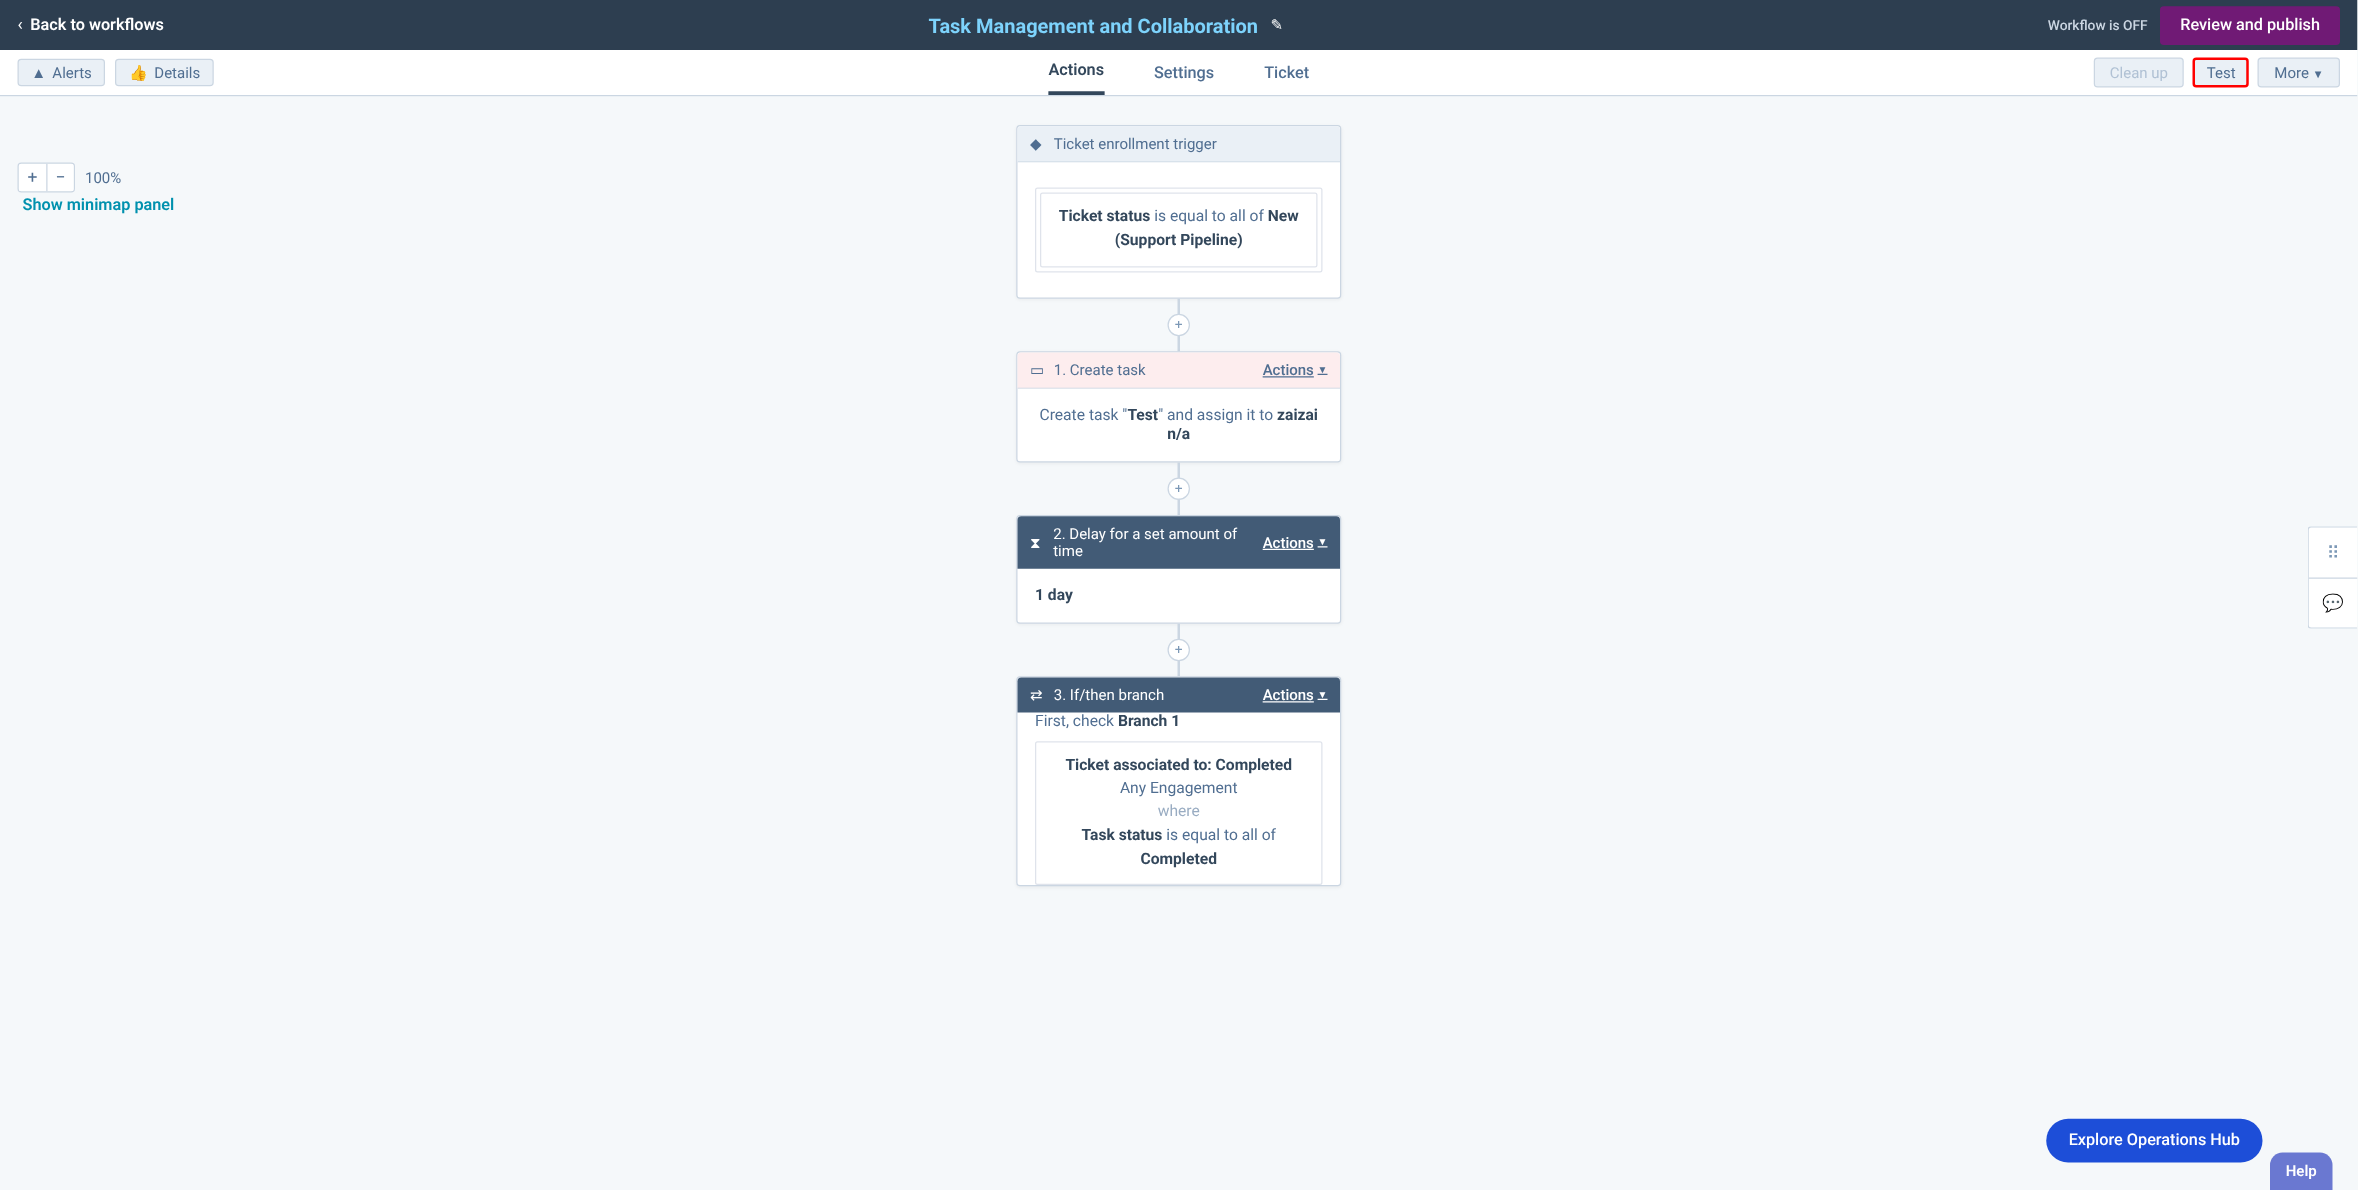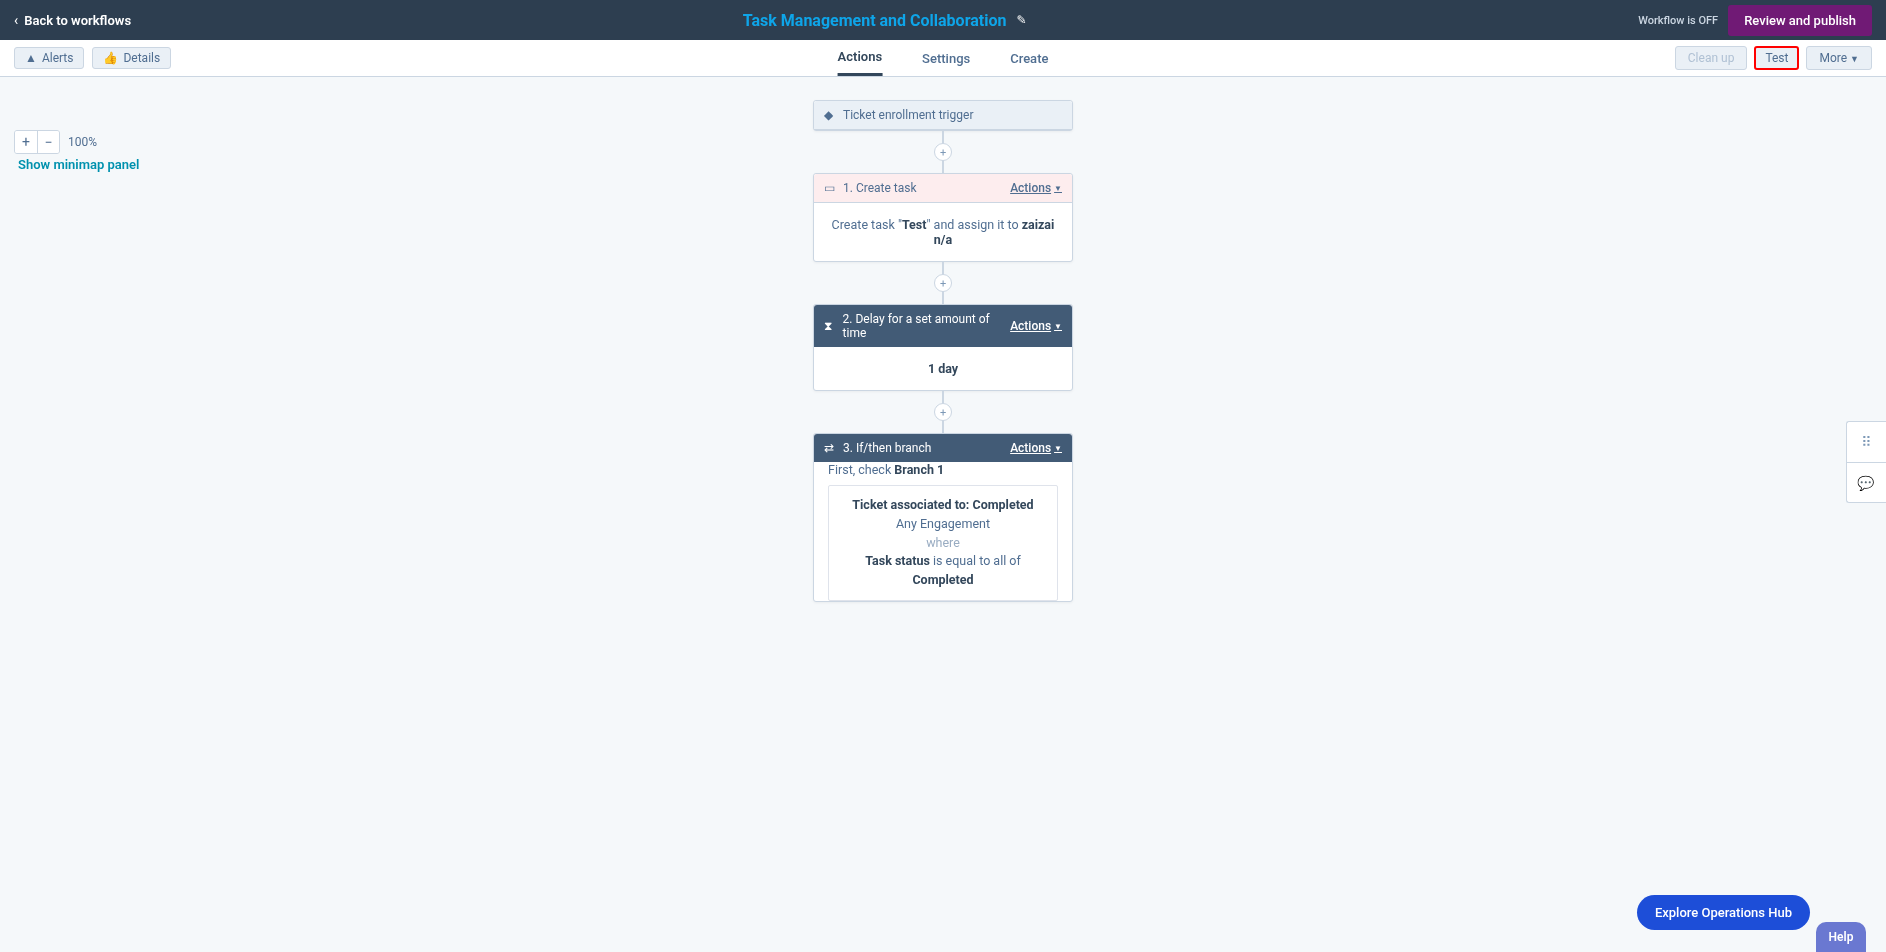--- a/index.html
+++ b/index.html
@@ -4,21 +4,21 @@
 <style>
 * { margin:0; padding:0; box-sizing:border-box; font-family: -apple-system, BlinkMacSystemFont, "Segoe UI", Roboto, Helvetica, Arial, sans-serif; }
 body { background:#f5f8fa; color:#33475b; overflow:hidden; height:952px; width:1886px; }
 
 
 .top-header { background:#2d3e50; height:40px; display:flex; align-items:center; padding:0 14px; justify-content:space-between; }
 .hdr-left { display:flex; align-items:center; gap:6px; cursor:pointer; }
 .hdr-left .chev { color:#fff; font-size:14px; }
 .hdr-left .back { color:#fff; font-size:13px; font-weight:600; }
 .hdr-center { display:flex; align-items:center; gap:10px; }
-.hdr-center .title { color:#0ea5e9; font-size:16px; font-weight:700; }
+.hdr-center .title { color:#7dd3fc; font-size:16px; font-weight:700; }
 .hdr-center .pencil { color:#fff; font-size:12px; }
 .hdr-right { display:flex; align-items:center; gap:10px; }
 .hdr-right .wf-off { color:#cbd6e2; font-size:11px; font-weight:500; }
 .btn-orange { background:#701a75; color:#fff; border:none; padding:8px 16px; font-size:13px; font-weight:500; border-radius:3px; cursor:pointer; }
 
 
 .sub-header { background:#fff; height:37px; border-bottom:1px solid #cbd6e2; display:flex; align-items:center; justify-content:space-between; padding:0 14px; position:relative; }
 .sub-left { display:flex; gap:8px; }
 .mini-btn { background:#eaf0f6; border:1px solid #cbd6e2; border-radius:3px; padding:3px 10px; font-size:12px; color:#506e91; cursor:pointer; display:flex; align-items:center; gap:5px; }
 .sub-center { position:absolute; left:50%; transform:translateX(-50%); display:flex; gap:40px; height:100%; }
@@ -51,21 +51,21 @@
 .inner-box { border:1px solid #dfe3eb; border-radius:2px; padding:10px 12px; margin:0 auto; font-size:12.5px; line-height:1.5; }
 .outer-box { border:1px solid #dfe3eb; padding:3px; border-radius:2px; }
 .actions-link { text-decoration:underline; font-size:12px; cursor:pointer; display:flex; align-items:center; gap:3px; font-weight:500; }
 .actions-link.light { color:#506e91; }
 .actions-link.dark { color:#fff; }
 
 .connector { width:2px; background:#cbd6e2; }
 .plus-node { width:18px; height:18px; border:1px solid #cbd6e2; border-radius:50%; background:#fff; display:flex; align-items:center; justify-content:center; font-size:11px; color:#7c98b6; cursor:pointer; margin:-1px 0; }
 
 .body-step1 { padding:14px 14px; text-align:center; font-size:12.5px; color:#506e91; }
-.body-step2 { padding:14px; text-align:center; font-size:12.5px; font-weight:700; color:#33475b; }
+.body-step2 { padding:14px; text-align:left; font-size:12.5px; font-weight:700; color:#33475b; }
 .body-step3 { padding:0 14px; font-size:12.5px; color:#506e91; }
 .body-step3 .first-line { text-align:left; margin-bottom:8px; }
 
 .right-panel { position:absolute; right:0; top:344px; width:40px; background:#fff; border:1px solid #cbd6e2; border-right:none; border-radius:3px 0 0 3px; }
 .right-panel .cell { height:40px; display:flex; align-items:center; justify-content:center; color:#7c98b6; font-size:14px; cursor:pointer; }
 .right-panel .cell + .cell { border-top:1px solid #cbd6e2; }
 
 .explore-btn { position:absolute; bottom:22px; right:76px; background:#1d4ed8; color:#fff; border:none; padding:10px 18px; border-radius:20px; font-size:13px; font-weight:500; cursor:pointer; }
 .help-btn { position:absolute; bottom:0; right:20px; background:#6a78d1; color:#fff; width:50px; height:30px; border-radius:10px 10px 0 0; display:flex; align-items:center; justify-content:center; font-size:12px; font-weight:600; cursor:pointer; }
 
@@ -96,21 +96,21 @@
         <span>Alerts</span>
     </div>
     <div class="mini-btn">
       <span>👍</span>
         <span>Details</span>
     </div>
   </div>
   <div class="sub-center">
     <div class="tab active">Actions</div>
     <div class="tab">Settings</div>
-    <div class="tab">Create</div>
+    <div class="tab">Ticket</div>
   </div>
   <div class="sub-right">
     <div class="btn-light disabled">Clean up</div>
     <div class="btn-test">Test</div>
     <div class="btn-light"><span>More</span> <span style="font-size:9px;">▼</span></div>
   </div>
 </div>
 
 <div class="canvas-area">
 
@@ -124,20 +124,27 @@
   <div class="minimap-link">Show minimap panel</div>
 
   <div class="flow">
 
     <div class="card">
       <div class="card-hd light">
         <div class="hd-left">
           <span class="hd-ico">◆</span>
           <span>Ticket enrollment trigger</span>
         </div>
+      </div>
+      <div class="card-body">
+        <div class="outer-box">
+            <div class="inner-box">
+          <b>Ticket status</b><span> is equal to all of </span><b>New (Support Pipeline)</b>
+        </div>
+          </div>
       </div>
     </div>
 
     <div class="connector" style="height:13px;"></div>
     <div class="plus-node">+</div>
     <div class="connector" style="height:13px;"></div>
 
     <div class="card">
       <div class="card-hd peach">
         <div class="hd-left">

